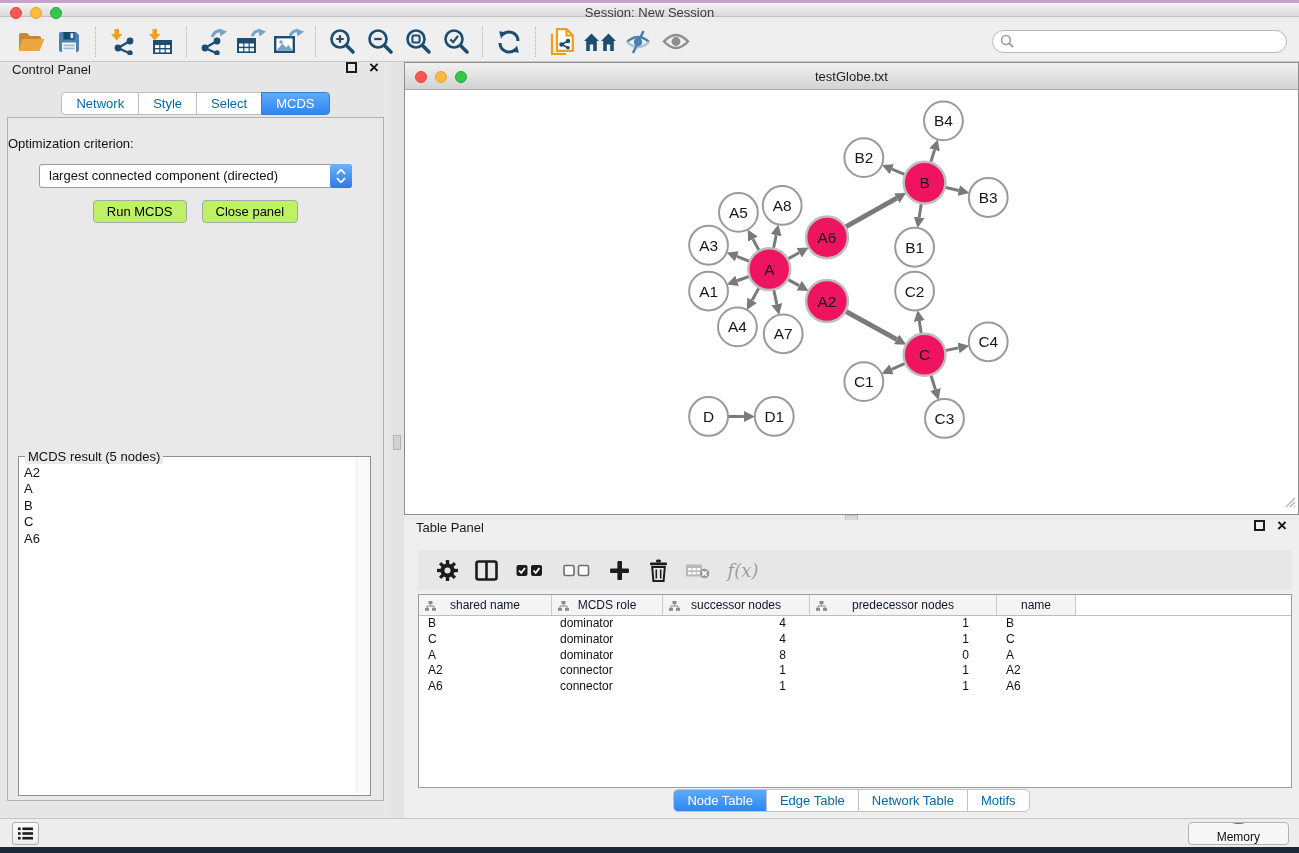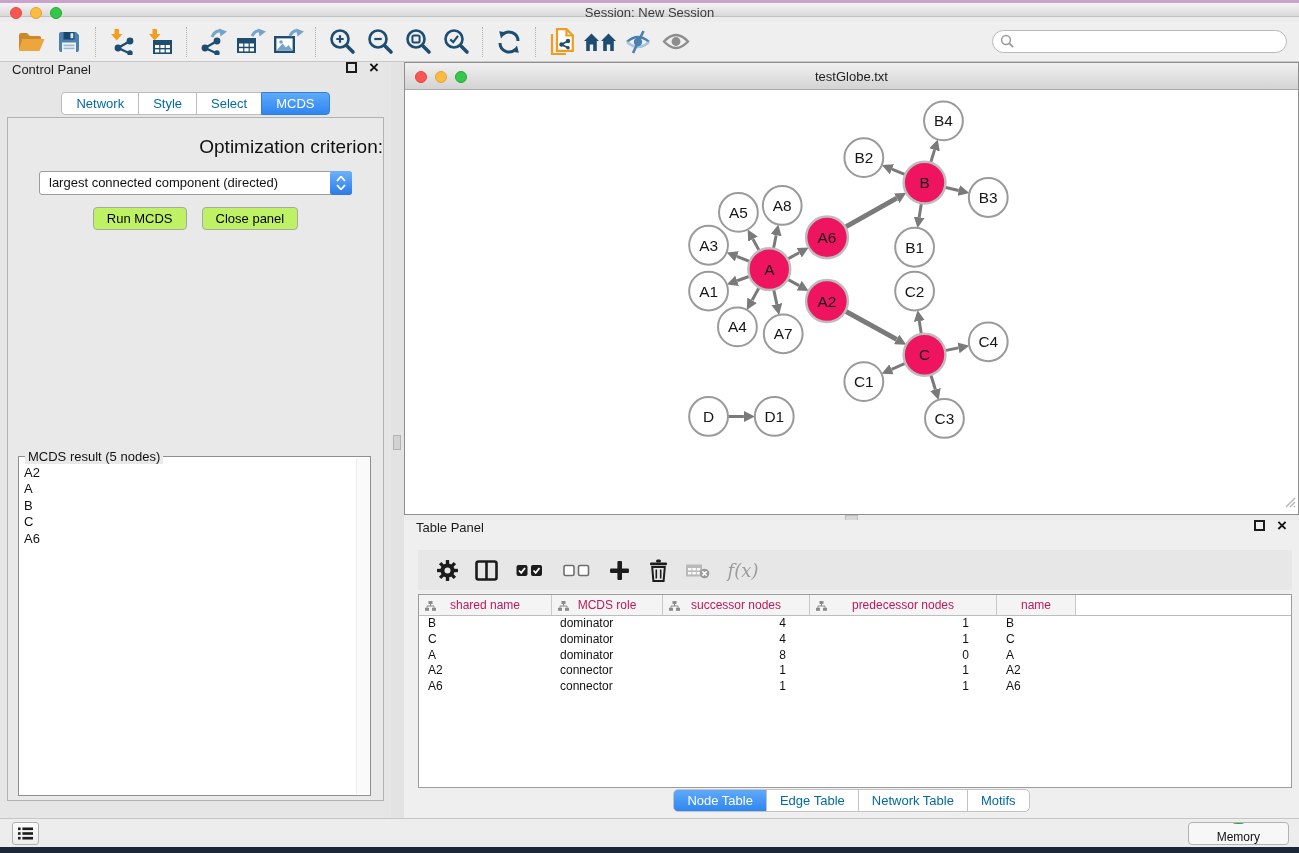--- a/index.html
+++ b/index.html
@@ -36,21 +36,21 @@
   .panel-header .spacer { flex:1; }
   .float-icon { width:11px; height:11px; border:2px solid #1b1b1b; display:inline-block; margin-right:12px; }
   .close-icon { font-size:17px; font-weight:bold; color:#111; line-height:11px; }
   #cp-tabs { display:flex; justify-content:center; margin-top:4px; position:relative; z-index:2; }
   .tab { background:#fff; border:1px solid #bdbdbd; font-size:13px; padding:3px 14px; margin-left:-1px; color:#0369a1; }
   .tab:first-child { border-radius:4px 0 0 4px; margin-left:0; }
   .tab:last-child { border-radius:0 4px 4px 0; }
   .tab.active { background:linear-gradient(#5faafa,#2e86ef); border-color:#3080d8; color:#fff; }
   #cp-content { position:absolute; top:55px; left:7px; width:377px; height:684px;
     border:1px solid #b2b2b2; background:#e9e9e9; }
-  #opt-label { text-align:right; margin-top:18px; font-size:19px; }
+  #opt-label { text-align:left; margin-top:18px; font-size:13px; }
   #opt-select { margin:13px auto 8px; width:313px; height:24px; background:#fff; border:1px solid #9c9c9c;
     border-radius:3px; position:relative; font-size:13px; line-height:22px; padding-left:9px; }
   #opt-stepper { position:absolute; right:-1px; top:-1px; width:22px; height:24px;
     background:linear-gradient(#6db2fa,#2a7ae8); border-radius:3px; display:flex; flex-direction:column;
     align-items:center; justify-content:center; gap:2px; }
   #cp-buttons { display:flex; justify-content:center; gap:15px; margin-top:12px; }
   .cp-btn { background:#bef264; border:1px solid #a8a8a8; border-radius:4px; font-size:13px; padding:3px 13px; cursor:default; }
   #mcds-box { position:absolute; left:10px; right:12px; top:338px; bottom:4px; border:1px solid #8f8f8f; background:#fff; }
   #mcds-legend { position:absolute; top:-8px; left:6px; background:#e9e9e9; padding:0 3px; font-size:13px; }
   #mcds-list { padding:8px 2px 0 5px; font-size:13px; line-height:16.4px; }
@@ -73,21 +73,21 @@
   
   #table-panel { position:absolute; left:404px; top:520px; width:895px; height:298px; background:#efefef; }
   #tp-toolbar { position:absolute; left:14px; right:7px; top:30px; height:40px; background:#e7e7e7;
     display:flex; align-items:center; padding-left:14px; gap:9px; }
   .tpi { width:30px; height:30px; display:flex; align-items:center; justify-content:center; cursor:default; }
   #fx-label { font-family:"DejaVu Serif",serif; font-style:italic; color:#9c9c9c; font-size:18px; }
   #tp-table { position:absolute; left:14px; right:7px; top:74px; height:194px; background:#fff;
     border:1px solid #9c9c9c; overflow:hidden; font-size:12px; }
   #tp-head { display:flex; height:21px; background:#f4f4f4; border-bottom:1px solid #bdbdbd; }
   .hcell { display:flex; align-items:center; justify-content:center; gap:5px; border-right:1px solid #c9c9c9;
-    color:#be185d; position:relative; }
+    color:#0f172a; position:relative; }
   .hcell .hicon { position:absolute; left:6px; top:5px; }
   .hfill { flex:1; background:#fff; }
   .trow { display:flex; height:15.8px; line-height:15.8px; cursor:default; }
   .tcell { overflow:hidden; white-space:nowrap; }
   .c0 { width:133px; padding-left:9px; }
   .c1 { width:111px; padding-left:8px; }
   .c2 { width:147px; text-align:right; padding-right:24px; }
   .c3 { width:187px; text-align:right; padding-right:28px; }
   .c4 { width:79px; padding-left:9px; }
   #tp-tabs { position:absolute; bottom:6px; left:0; right:0; display:flex; justify-content:center; }

